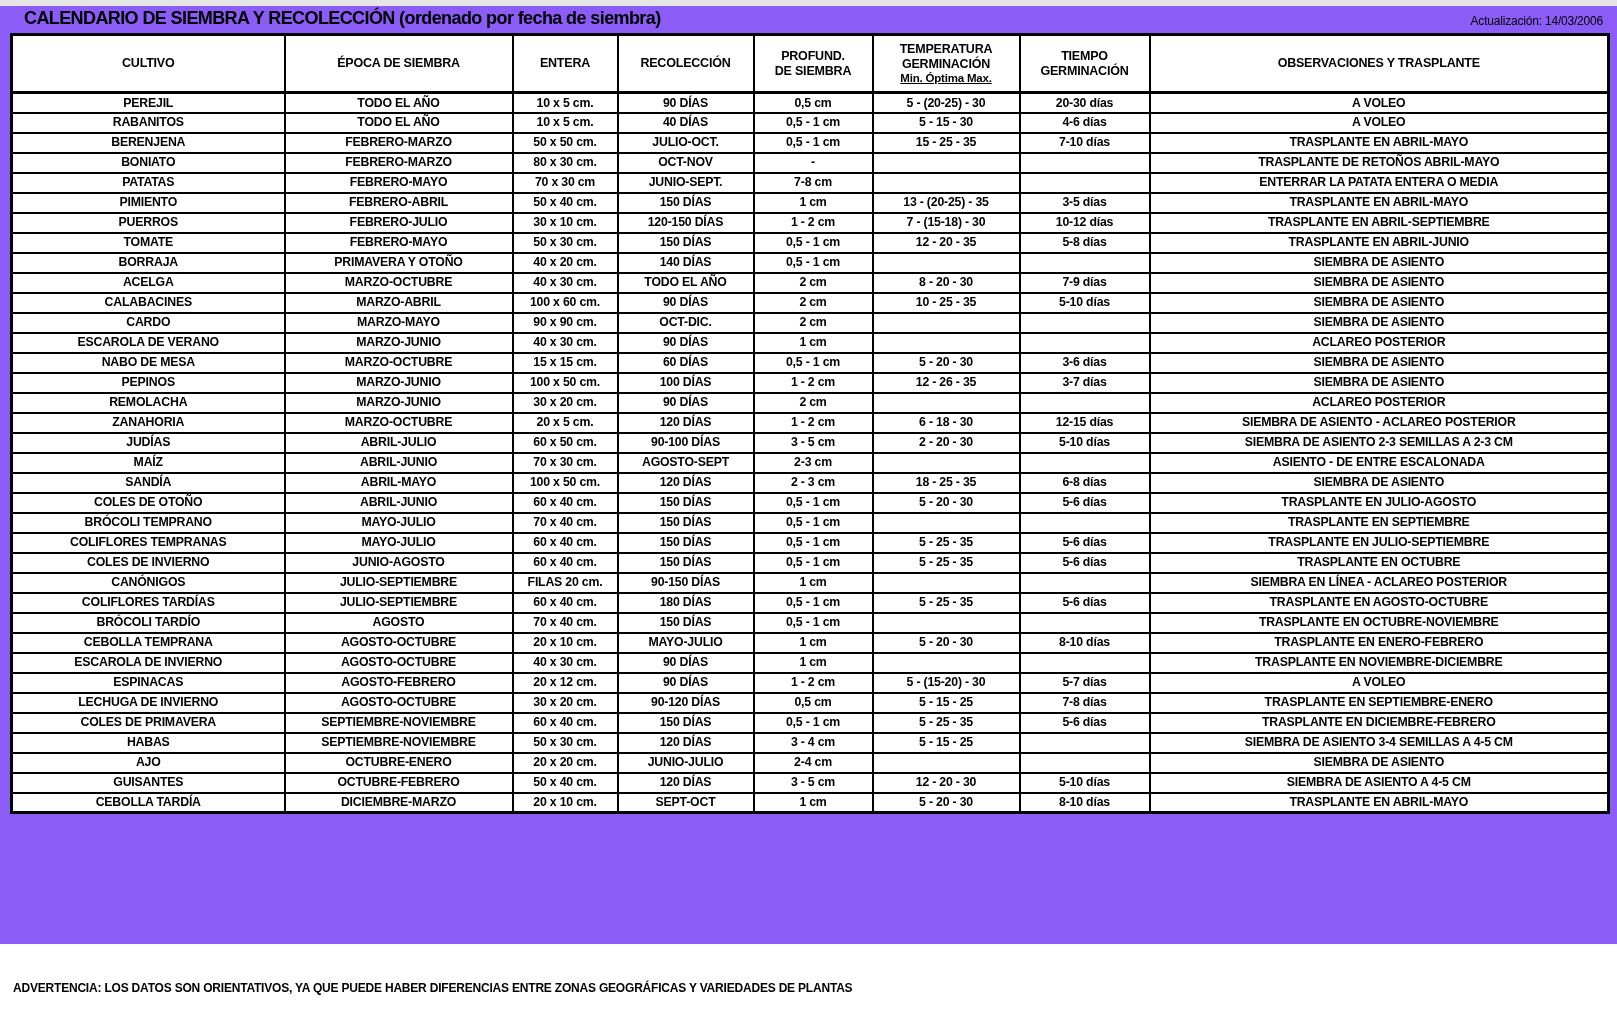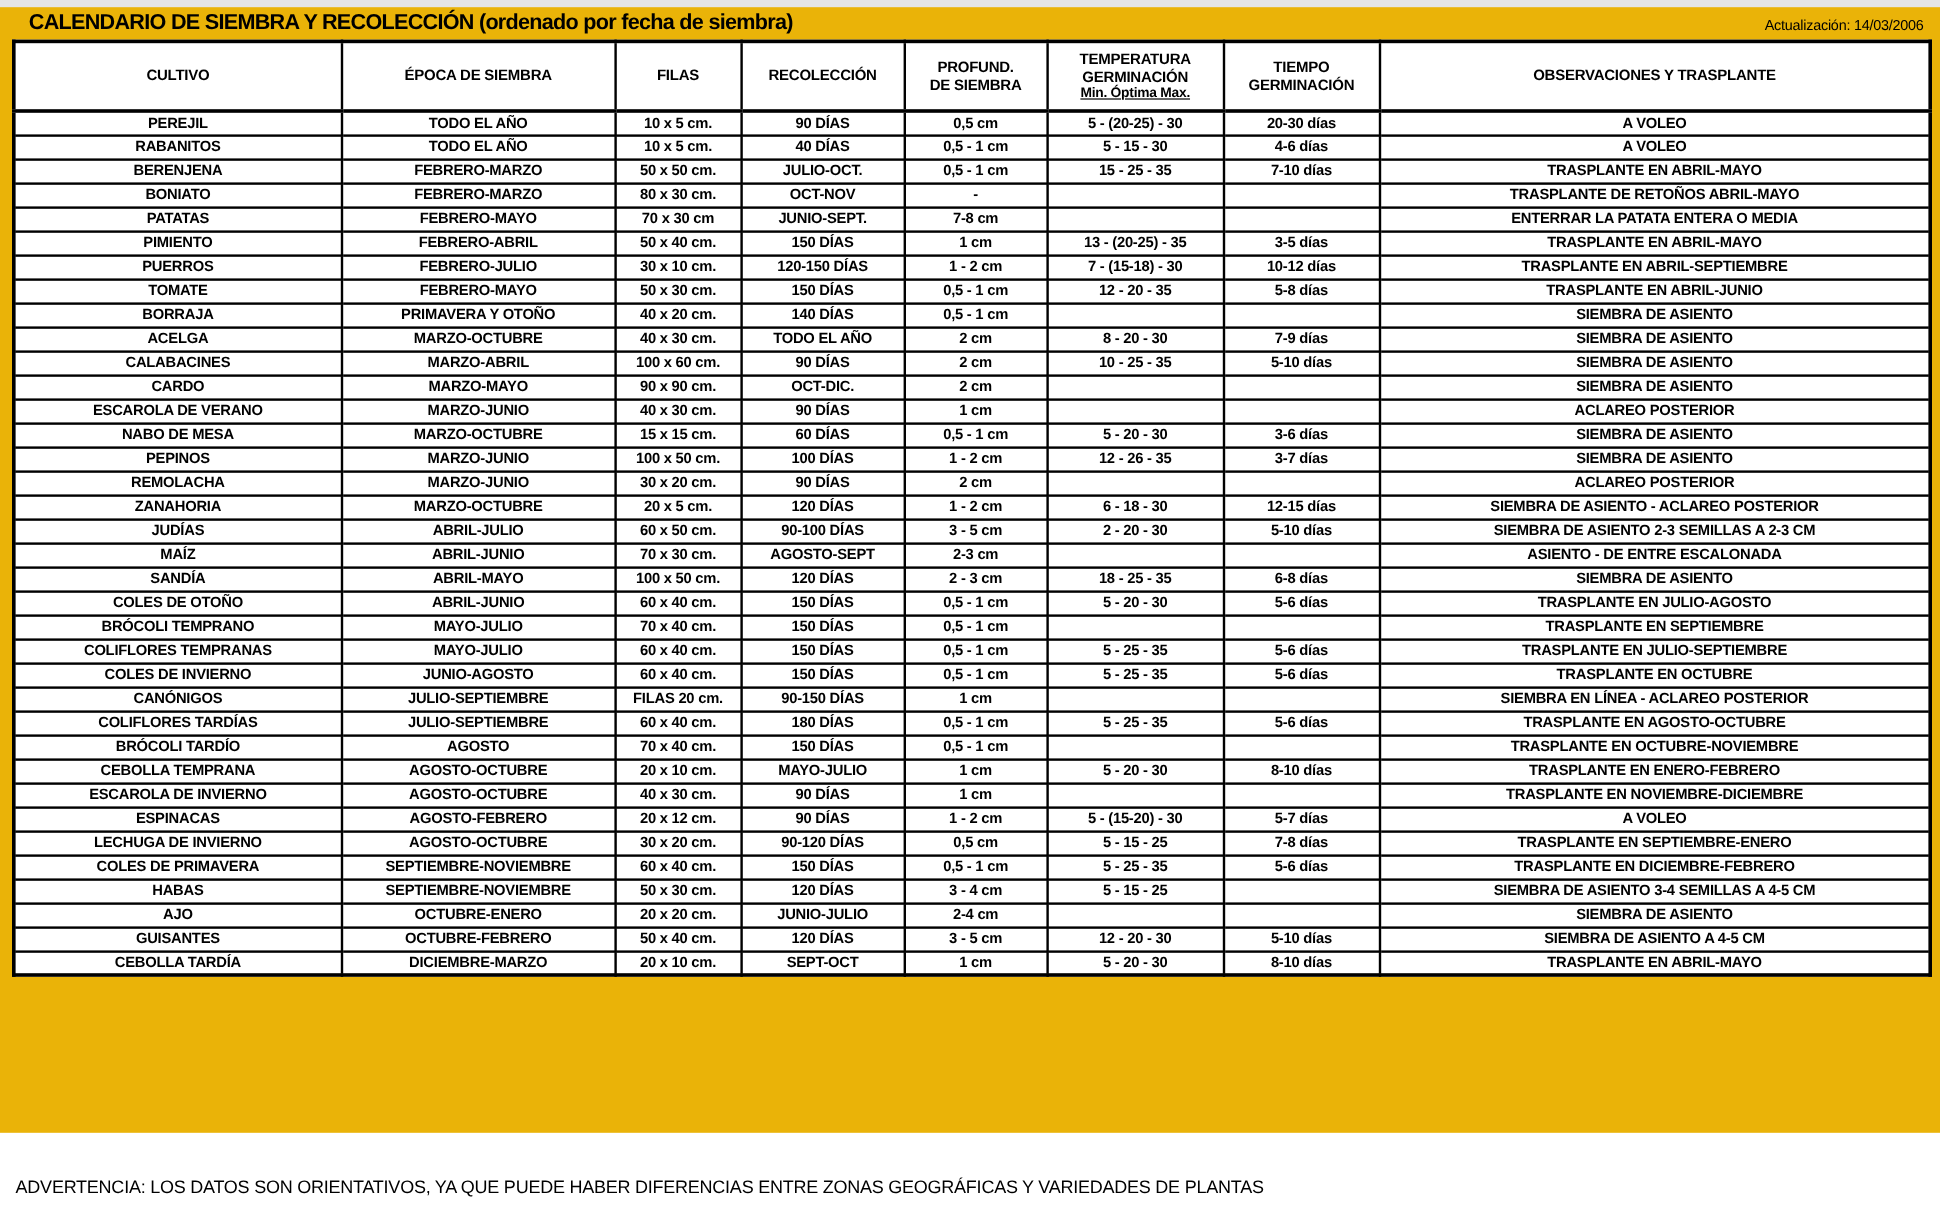--- a/index.html
+++ b/index.html
@@ -6,21 +6,21 @@
   html, body { background: #ffffff; }
   body {
     width: 1617px; height: 1023px;
     font-family: "Liberation Sans", sans-serif;
     color: #000;
     overflow: hidden;
   }
   .page {
     position: relative;
     width: 1617px; height: 944px;
-    background: #eab308;
+    background: #8b5cf6;
   }
   .top-strip {
     position: absolute; top: 0; left: 0;
     width: 100%; height: 6px;
     background: #e5e5e5;
   }
   .title-row {
     position: absolute; top: 8px; left: 24px; right: 14px;
     display: flex; justify-content: space-between; align-items: flex-end;
   }
@@ -68,21 +68,21 @@
   table.calendar tbody td {
     font-size: 12.3px;
     height: 20px;
     line-height: 1;
     padding: 0 3px;
     letter-spacing: -0.2px;
     white-space: nowrap;
   }
   .footer-note {
     position: absolute; top: 981px; left: 13px;
-    font-size: 15px; font-weight: normal;
+    font-size: 12px; font-weight: bold;
     letter-spacing: -0.2px;
     white-space: nowrap;
   }
 </style>
 </head>
 <body>
 
 <div class="page">
   <div class="top-strip"></div>
 
@@ -99,21 +99,21 @@
         <col style="width: 136px;">
         <col style="width: 119px;">
         <col style="width: 147px;">
         <col style="width: 130px;">
         <col style="width: 459px;">
       </colgroup>
     <thead>
       <tr>
           <th><span>CULTIVO</span></th>
           <th><span>ÉPOCA DE SIEMBRA</span></th>
-          <th><span>FILAS</span></th>
+          <th><span>ENTERA</span></th>
           <th><span>RECOLECCIÓN</span></th>
           <th><span>PROFUND.
 DE SIEMBRA</span></th>
           <th><span>TEMPERATURA
 GERMINACIÓN</span><span class="sublabel">Min. Óptima Max.</span></th>
           <th><span>TIEMPO
 GERMINACIÓN</span></th>
           <th><span>OBSERVACIONES  Y TRASPLANTE</span></th>
         </tr>
     </thead>

